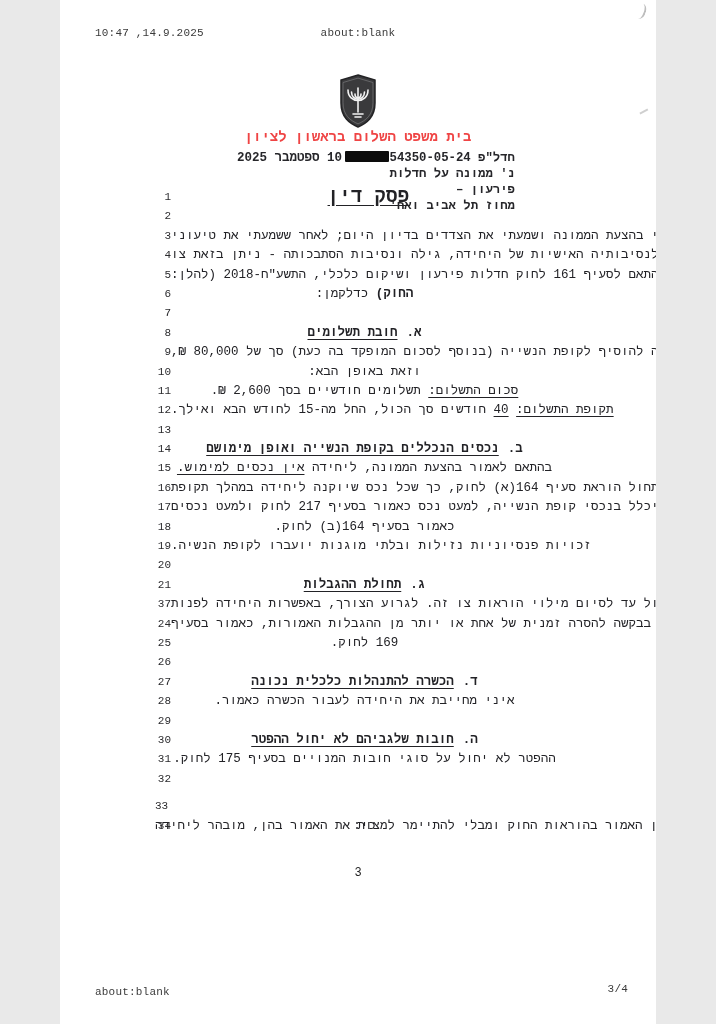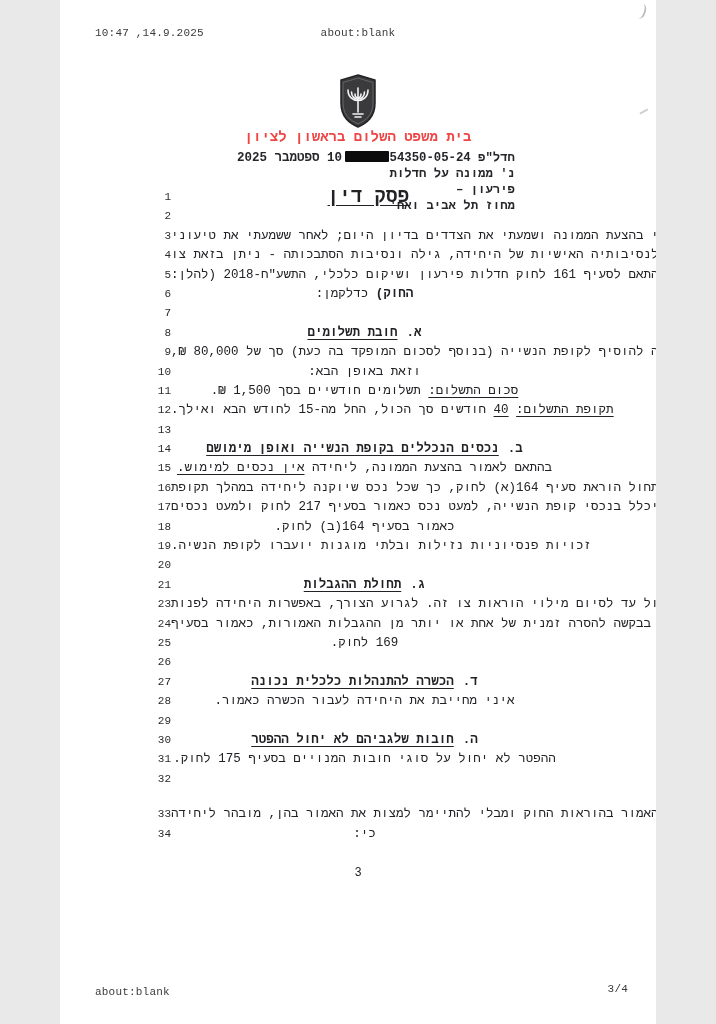--- a/index.html
+++ b/index.html
@@ -26,21 +26,21 @@
     font-weight:bold;font-size:14px;color:#ef4444;}
   .case-row{position:absolute;top:150px;left:133px;right:141px;display:flex;
     justify-content:space-between;align-items:flex-start;direction:ltr;margin-left:44px;}
   .case-date{font-weight:bold;font-size:12.5px;direction:rtl;white-space:nowrap;padding-top:1px;}
   .case-block{direction:rtl;text-align:right;font-weight:bold;font-size:12.3px;line-height:16px;max-width:330px;}
   .redact{display:inline-block;width:44px;height:11px;background:#0c0c0c;
     vertical-align:-1px;border-radius:1px;margin:0 1px;}
   
   .doc-lines{position:absolute;top:188px;left:95px;right:90px;}
   .row{display:flex;align-items:flex-start;height:19.4px;line-height:19.4px;direction:ltr;}
-  .row.gap-before{margin-top:16px;}
+  .row.gap-before{margin-top:8px;flex-direction:column;}
   .num{flex:0 0 16px;text-align:right;font-size:11px;color:#2b2b2e;direction:ltr;}
   .txt{flex:1;direction:rtl;text-align:center;font-size:12.5px;color:#222226;
     padding-right:8px;white-space:nowrap;}
   .txt.title-line{text-align:center;padding-right:0;}
   .seg-p{font-weight:normal;}
   .seg-b{font-weight:bold;}
   .seg-u{text-decoration:underline;text-underline-offset:2.5px;}
   .seg-bu{font-weight:bold;text-decoration:underline;text-underline-offset:2.5px;}
   .seg-m{margin-left:13px;}
   .seg-mb{font-weight:bold;margin-left:9px;}
@@ -120,21 +120,21 @@
       <div class="row">
         <span class="num">9</span>
         <div class="txt"><span class="seg-p">על היחידה להוסיף לקופת הנשייה (בנוסף לסכום המופקד בה כעת) סך של 80,000 ₪,</span></div>
       </div>
       <div class="row">
         <span class="num">10</span>
         <div class="txt"><span class="seg-p">וזאת באופן הבא:</span></div>
       </div>
       <div class="row">
         <span class="num">11</span>
-        <div class="txt"><span class="seg-u">סכום התשלום:</span><span class="seg-p"> תשלומים חודשיים בסך 1,500 ₪.</span></div>
+        <div class="txt"><span class="seg-u">סכום התשלום:</span><span class="seg-p"> תשלומים חודשיים בסך 2,600 ₪.</span></div>
       </div>
       <div class="row">
         <span class="num">12</span>
         <div class="txt"><span class="seg-u">תקופת התשלום:</span><span class="seg-p"> </span><span class="seg-u">40</span><span class="seg-p"> חודשים סך הכול, החל מה-15 לחודש הבא ואילך.</span></div>
       </div>
       <div class="row">
         <span class="num">13</span>
         <div class="txt"></div>
       </div>
       <div class="row">
@@ -163,21 +163,21 @@
       </div>
       <div class="row">
         <span class="num">20</span>
         <div class="txt"></div>
       </div>
       <div class="row">
         <span class="num">21</span>
         <div class="txt"><span class="seg-mb">ג.</span><span class="seg-bu">תחולת ההגבלות</span></div>
       </div>
       <div class="row">
-        <span class="num">23</span>
+        <span class="num">37</span>
         <div class="txt"><span class="seg-p">ימשיכו לחול עד לסיום מילוי הוראות צו זה. לגרוע הצורך, באפשרות היחידה לפנות</span></div>
       </div>
       <div class="row">
         <span class="num">24</span>
         <div class="txt"><span class="seg-p">לממונה בבקשה להסרה זמנית של אחת או יותר מן ההגבלות האמורות, כאמור בסעיף</span></div>
       </div>
       <div class="row">
         <span class="num">25</span>
         <div class="txt"><span class="seg-p">169 לחוק.</span></div>
       </div>

